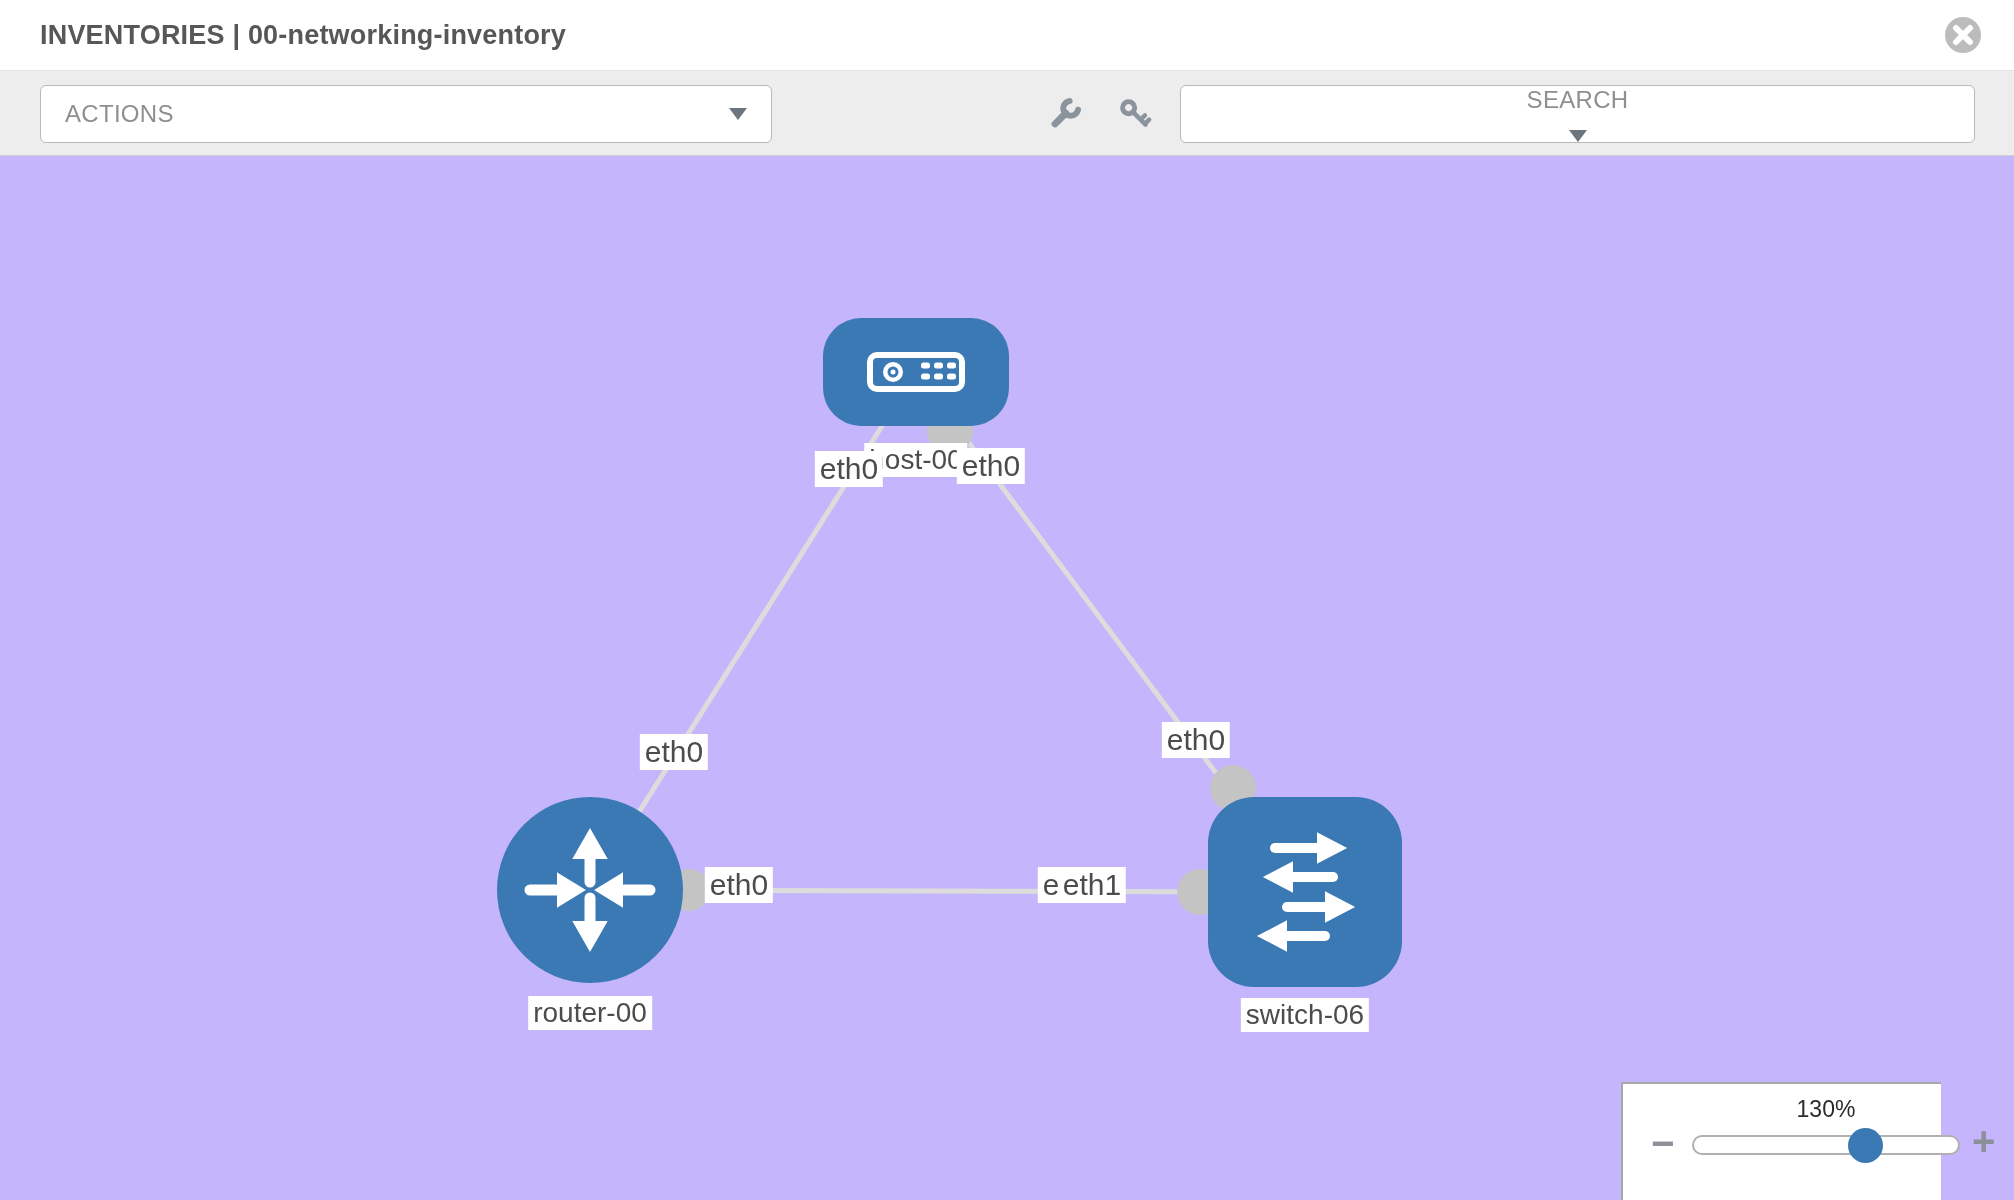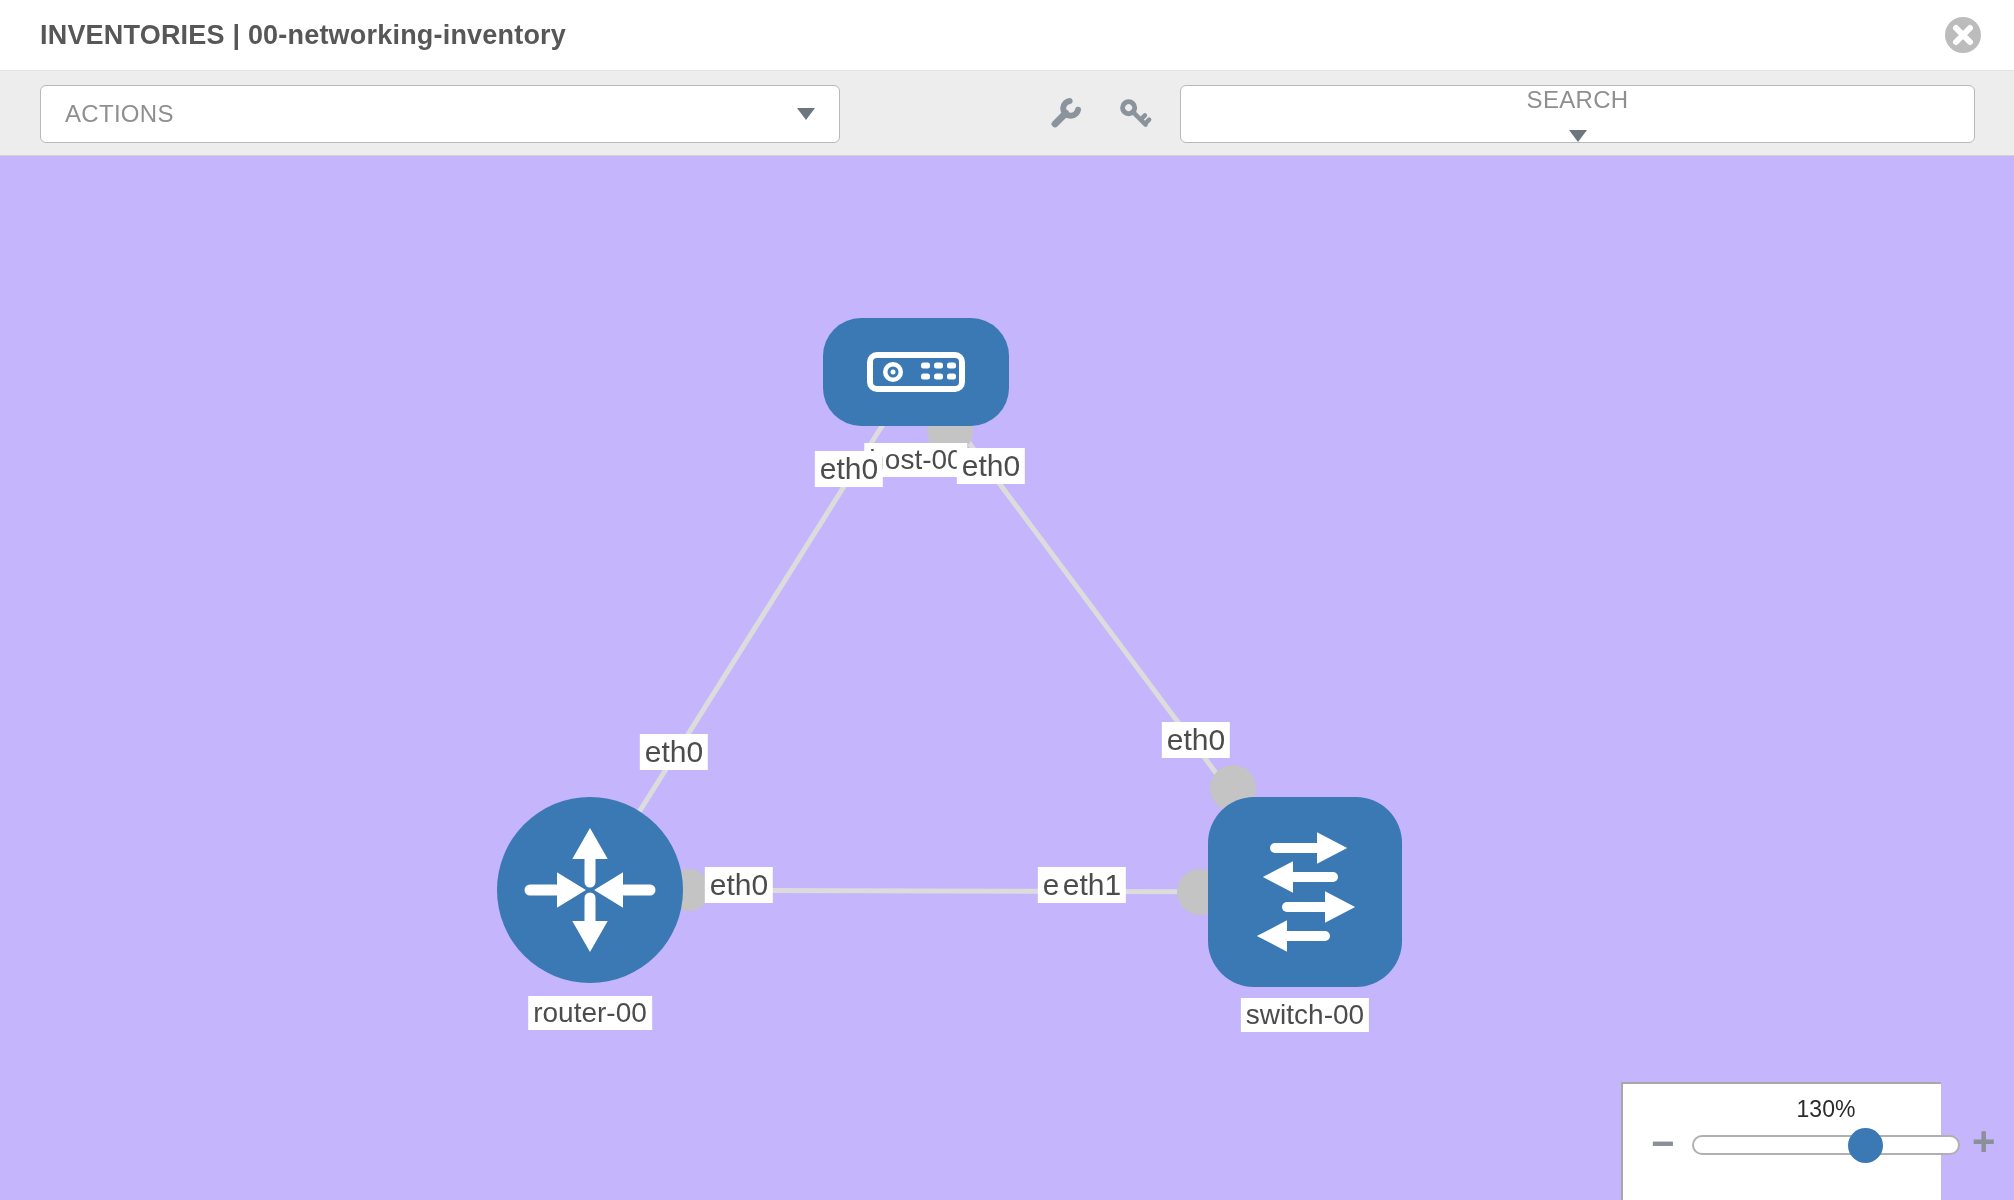--- a/index.html
+++ b/index.html
@@ -11,21 +11,21 @@
   .header-title { position:absolute; left:40px; top:0; line-height:70px;
     font-size:27px; font-weight:bold; color:#575757; letter-spacing:0.2px; }
   .close-btn { position:absolute; left:1944px; top:16px; width:38px; height:38px;
     border:none; background:transparent; cursor:pointer; }
 
   
   .toolbar { position:relative; height:85px; background:#ededed; border-bottom:1px solid #d2d2d2; }
   .select-box { position:absolute; top:14px; height:58px; background:#fff;
     border:1px solid #b9b9b9; border-radius:6px; display:flex; align-items:center;
     justify-content:space-between; padding:0 24px; cursor:pointer; }
-  .select-box.actions { left:40px; width:800px; }
+  .select-box.actions { left:40px; width:732px; }
   .select-box.search  { left:1180px; width:795px;flex-direction:column; }
   .select-text { font-size:24px; color:#8f8f8f; letter-spacing:0.3px; }
   .caret-down { width:0; height:0; border-left:9px solid transparent;
     border-right:9px solid transparent; border-top:12px solid #6d757e; }
   .tool-icon { position:absolute; top:21px; width:44px; height:44px; cursor:pointer; }
   .tool-icon.wrench { left:1043px; }
   .tool-icon.key    { left:1113px; }
 
   
   .canvas { position:relative; height:1044px; background:#c4b5fd; overflow:hidden; }
@@ -151,21 +151,21 @@
         <path d="M -18 15 L 24 15"></path>
         <path d="M 21 1 L 48 15 L 21 29 Z" stroke-width="2"></path>
         <path d="M 20 44 L -22 44"></path>
         <path d="M -19 30 L -46 44 L -19 58 Z" stroke-width="2"></path>
       </g>
     </g>
   </svg>
 
   <div class="graph-label node-label" style="left:916px; top:304px;">host-00</div>
   <div class="graph-label node-label" style="left:590px; top:857px;">router-00</div>
-  <div class="graph-label node-label" style="left:1305px; top:859px;">switch-00</div>
+  <div class="graph-label node-label" style="left:1305px; top:859px;">switch-06</div>
 
   <div class="graph-label if-label" style="left:849px; top:313px;">eth0</div>
   <div class="graph-label if-label" style="left:991px; top:310px;">eth0</div>
   <div class="graph-label if-label" style="left:674px; top:596px;">eth0</div>
   <div class="graph-label if-label" style="left:1196px; top:584px;">eth0</div>
   <div class="graph-label if-label" style="left:739px; top:729px;">eth0</div>
   <div class="graph-label if-label" style="left:1072px; top:729px;">eth0</div>
   <div class="graph-label if-label" style="left:1092px; top:729px;">eth1</div>
 </div>
 

